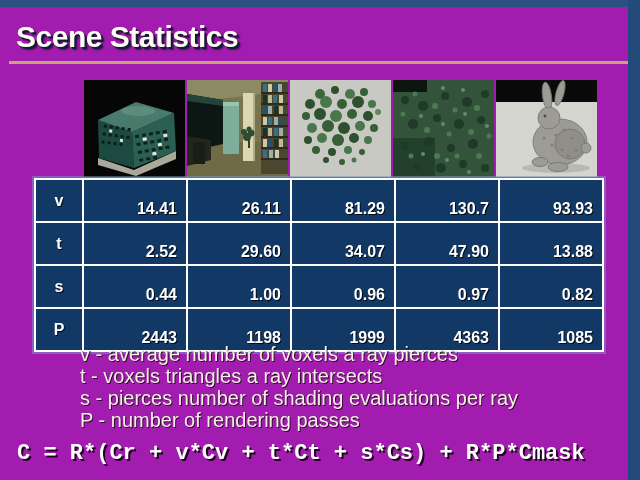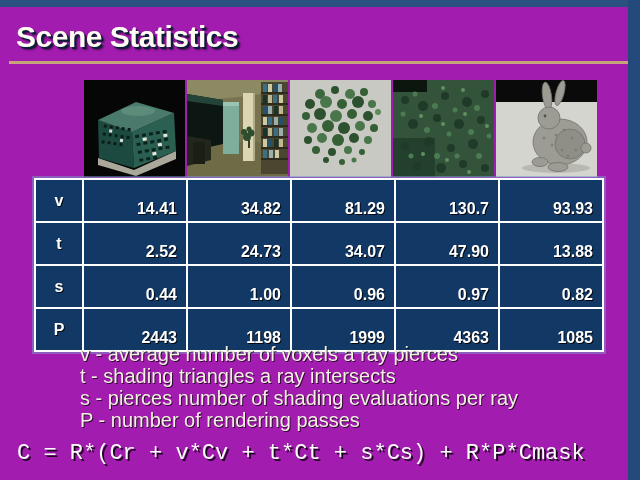--- a/index.html
+++ b/index.html
@@ -55,21 +55,21 @@
     font-size:20px;line-height:22px;
     color:#f4f1e2;
     text-shadow:1px 1px 0 rgba(0,0,0,.7);
     margin-top:30px;
   }
   .legend div{white-space:nowrap;}
 
   .formula{
     position:absolute;left:17px;top:441px;
     font-family:"Liberation Mono",monospace;
-    font-size:22px;font-weight:400;
+    font-size:22px;font-weight:700;
     color:#fdfdfd;white-space:nowrap;
     text-shadow:2px 2px 0 rgba(0,0,0,.8);
   }
 </style>
 </head>
 <body>
 
 <div class="slide">
   <div class="edge-top"></div>
   <div class="edge-right"></div>
@@ -328,29 +328,29 @@
         <col style="width:104px">
         <col style="width:104px">
         <col style="width:104px">
         <col style="width:104px">
         <col style="width:104px">
     </colgroup>
     <tbody>
       <tr>
         <th>v</th>
         <td>14.41</td>
-        <td>34.82</td>
+        <td>26.11</td>
         <td>81.29</td>
         <td>130.7</td>
         <td>93.93</td>
       </tr>
       <tr>
         <th>t</th>
         <td>2.52</td>
-        <td>24.73</td>
+        <td>29.60</td>
         <td>34.07</td>
         <td>47.90</td>
         <td>13.88</td>
       </tr>
       <tr>
         <th>s</th>
         <td>0.44</td>
         <td>1.00</td>
         <td>0.96</td>
         <td>0.97</td>
@@ -362,19 +362,19 @@
         <td>1198</td>
         <td>1999</td>
         <td>4363</td>
         <td>1085</td>
       </tr>
     </tbody>
   </table>
 
   <div class="legend">
     <div>v - average number of voxels a ray pierces</div>
-    <div>t - shading triangles a ray intersects</div>
+    <div>t - voxels triangles a ray intersects</div>
     <div>s - pierces number of shading evaluations per ray</div>
     <div>P - number of rendering passes</div>
   </div>
 
   <div class="formula">C = R*(Cr + v*Cv + t*Ct + s*Cs) + R*P*Cmask</div>
 </div>
 
 </body></html>

